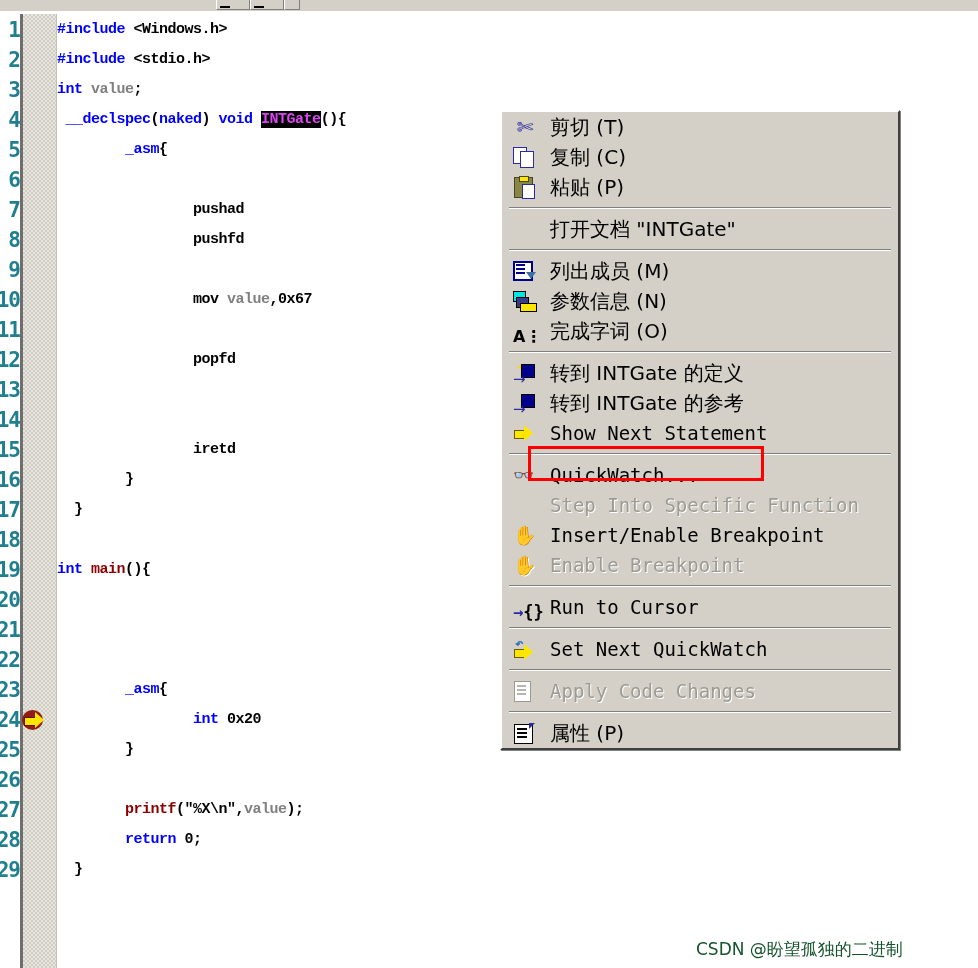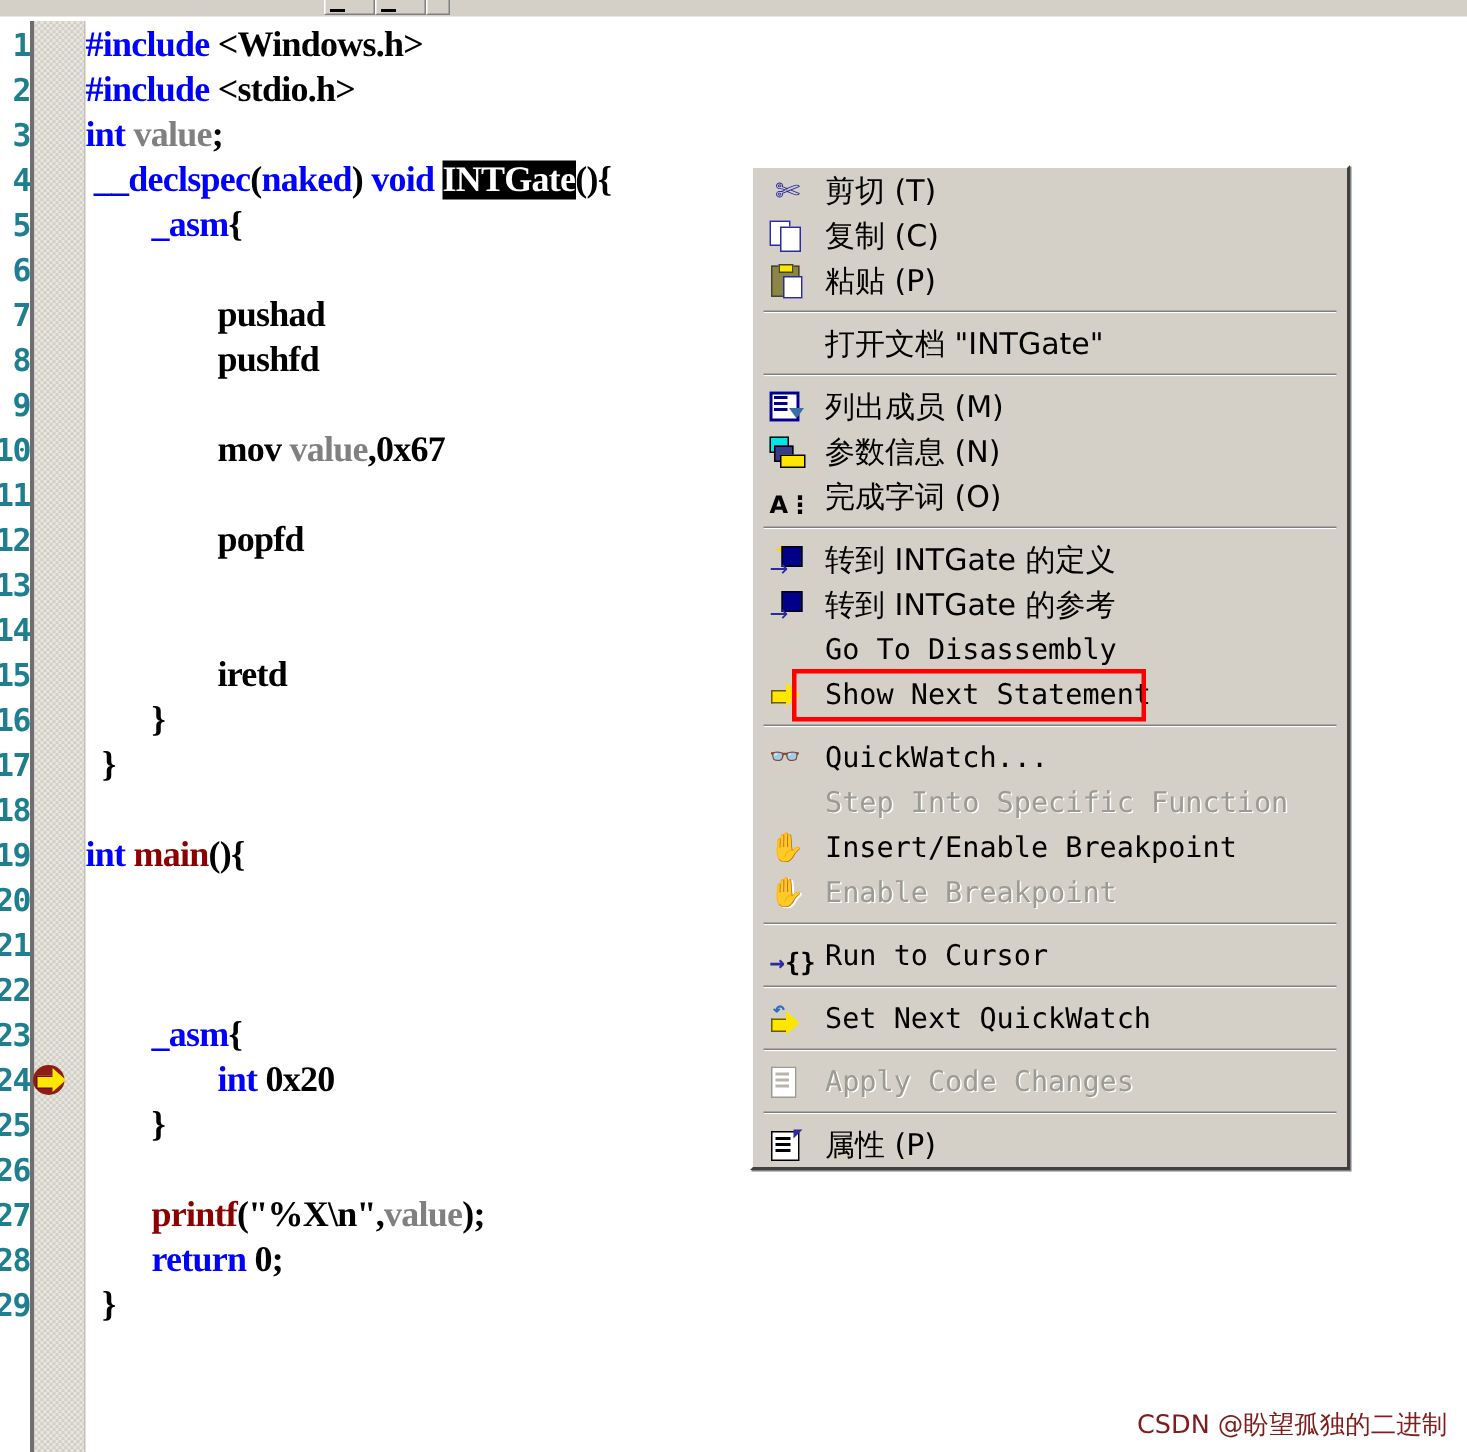--- a/index.html
+++ b/index.html
@@ -47,30 +47,30 @@
   #next-arrow .shaft{position:absolute;left:4px;top:12px;width:12px;height:7px;background:#ffe600;border:1px solid #6b1008;border-right:none;}
   #next-arrow .head{
     position:absolute;left:15px;top:7px;width:0;height:0;
     border-top:8px solid transparent;border-bottom:8px solid transparent;border-left:9px solid #ffe600;
   }
 
   
   #code{position:absolute;left:57px;top:0;width:921px;height:954px;}
   #code .cl{
     position:absolute;left:0;height:30px;line-height:30px;white-space:pre;
-    font-size:24px;font-weight:bold;
-    font-family:Liberation Serif, serif;
+    font-size:15px;font-weight:bold;
+    font-family:Liberation Mono, monospace;
     letter-spacing:-0.5px;
   }
   .k{color:#0000ff;}      
   .p{color:#000000;}      
   .v{color:#808080;}      
   .s{color:#8b0000;}      
   .c{color:#008000;}      
-  .sel{background:#000000;color:#ffffff;}
+  .sel{background:#000000;color:#d946ef;}
   .sq{color:#000000;}
 
   
   #ctxmenu{
     position:absolute;left:500px;top:110px;width:396px;
     background:#d4d0c8;
     border:2px solid;
     border-color:#ffffff #404040 #404040 #ffffff;
     box-shadow:1px 1px 0 #808080;
     font-family:"DejaVu Sans Mono","Liberation Mono",monospace;
@@ -121,23 +121,23 @@
   .i-setnext .sh{position:absolute;left:1px;top:11px;width:11px;height:7px;background:#ffe600;border:1px solid #6b5b00;border-right:none;}
   .i-setnext .hd{position:absolute;left:11px;top:6px;width:0;height:0;border-top:8px solid transparent;border-bottom:8px solid transparent;border-left:9px solid #ffe600;}
   .i-apply .pg{position:absolute;left:1px;top:1px;width:15px;height:19px;background:#ffffff;border:1px solid #9b9b93;}
   .i-apply .l{position:absolute;left:4px;background:#b8b5ad;height:2px;width:9px;}
   .i-prop .pg{position:absolute;left:1px;top:2px;width:17px;height:18px;background:#ffffff;border:1px solid #000;}
   .i-prop .l{position:absolute;left:4px;background:#000;height:2px;width:10px;}
   .i-prop .fl{position:absolute;left:16px;top:1px;width:0;height:0;border-left:6px solid #2b2b9e;border-bottom:6px solid transparent;}
 
   
   #watermark{
-    position:absolute;left:758px;top:938px;
+    position:absolute;left:696px;top:938px;
     font-family:"DejaVu Sans","Liberation Sans",sans-serif;
-    font-size:17px;color:#7f1d1d;white-space:nowrap;
+    font-size:17px;color:#14532d;white-space:nowrap;
   }
 </style>
 </head>
 <body>
 
 <div id="chrome">
   <div id="btn-min" class="btn">
       <i></i>
     </div>
   <div id="btn-max" class="btn">
@@ -229,21 +229,20 @@
       <div class="row cjk"><span class="ico"><span class="i-paste"><i class="bd"></i><i class="clip"></i><i class="pg"></i></span></span><span>粘贴 (P)</span></div>
       <div class="sep"></div>
       <div class="row cjk"><span>打开文档 "INTGate"</span></div>
       <div class="sep"></div>
       <div class="row cjk"><span class="ico"><span class="i-members"><i class="box"></i><i class="l" style="top:4px"></i><i class="l" style="top:8px"></i><i class="l" style="top:12px"></i><i class="arr"></i></span></span><span>列出成员 (M)</span></div>
       <div class="row cjk"><span class="ico"><span class="i-param"><i class="sq"></i><i class="sq2"></i><i class="bar"></i></span></span><span>参数信息 (N)</span></div>
       <div class="row cjk"><span class="ico"><span class="i-word">A⋮</span></span><span>完成字词 (O)</span></div>
       <div class="sep"></div>
       <div class="row cjk"><span class="ico"><span class="i-goto"><i class="spark">✦</i><i class="sqr"></i><i class="ar">→</i></span></span><span>转到 INTGate 的定义</span></div>
       <div class="row cjk"><span class="ico"><span class="i-goto"><i class="sqr"></i><i class="ar">→</i></span></span><span>转到 INTGate 的参考</span></div>
-      <div class="row"><span>Go To Disassembly</span></div>
       <div class="row"><span class="ico"><span class="i-yarrow"><i class="sh"></i><i class="hd"></i></span></span><span>Show Next Statement</span></div>
       <div class="sep"></div>
       <div class="row"><span class="ico">
           <span class="i-glass" style="display:block">👓</span>
         </span><span>QuickWatch...</span></div>
       <div class="row dis"><span>Step Into Specific Function</span></div>
       <div class="row"><span class="ico">
           <span class="i-hand" style="display:block">✋</span>
         </span><span>Insert/Enable Breakpoint</span></div>
       <div class="row dis"><span class="ico">

